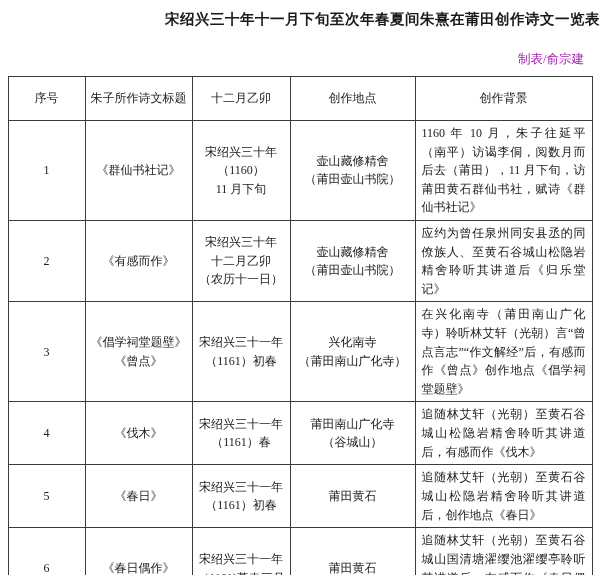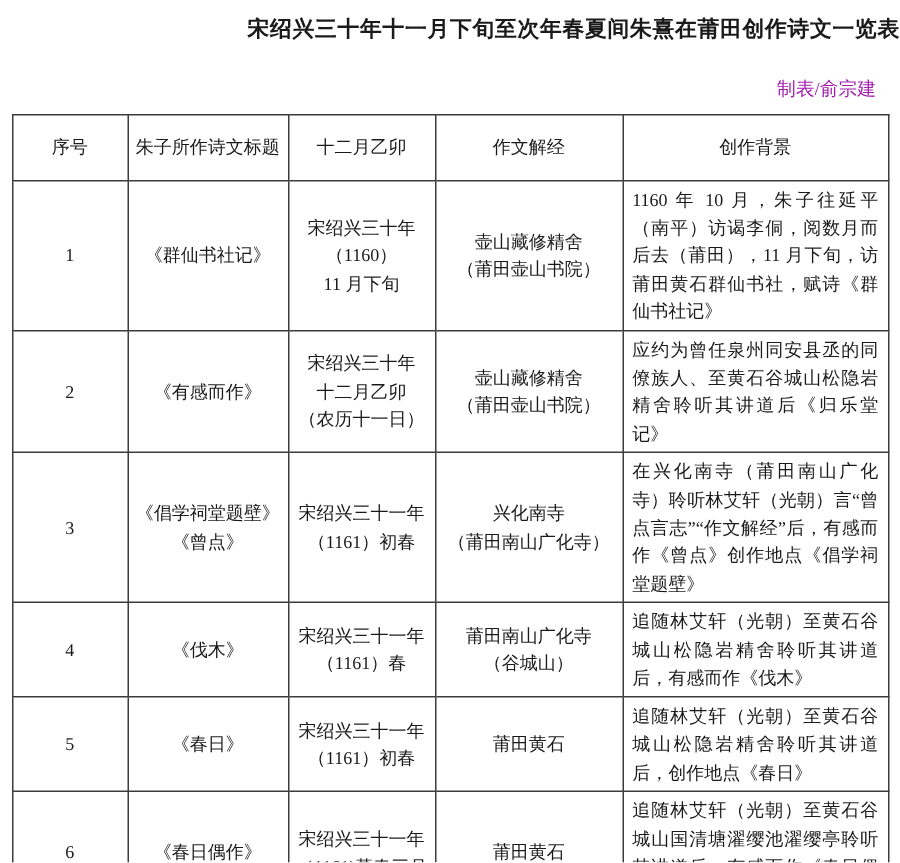--- a/index.html
+++ b/index.html
@@ -90,21 +90,21 @@
         <col class="w-title">
         <col class="w-time">
         <col class="w-place">
         <col class="w-bg">
     </colgroup>
     <thead>
       <tr>
         <th class="h-cell">序号</th>
         <th class="h-cell">朱子所作诗文标题</th>
         <th class="h-cell">十二月乙卯</th>
-        <th class="h-cell">作文解经</th>
+        <th class="h-cell">创作地点</th>
         <th class="h-cell">创作背景</th>
       </tr>
     </thead>
     <tbody>
       <tr class="r0">
         <td class="c-no">1</td>
         <td class="c-title">《群仙书社记》</td>
         <td class="c-time">宋绍兴三十年
 （1160）
 11 月下旬</td>

